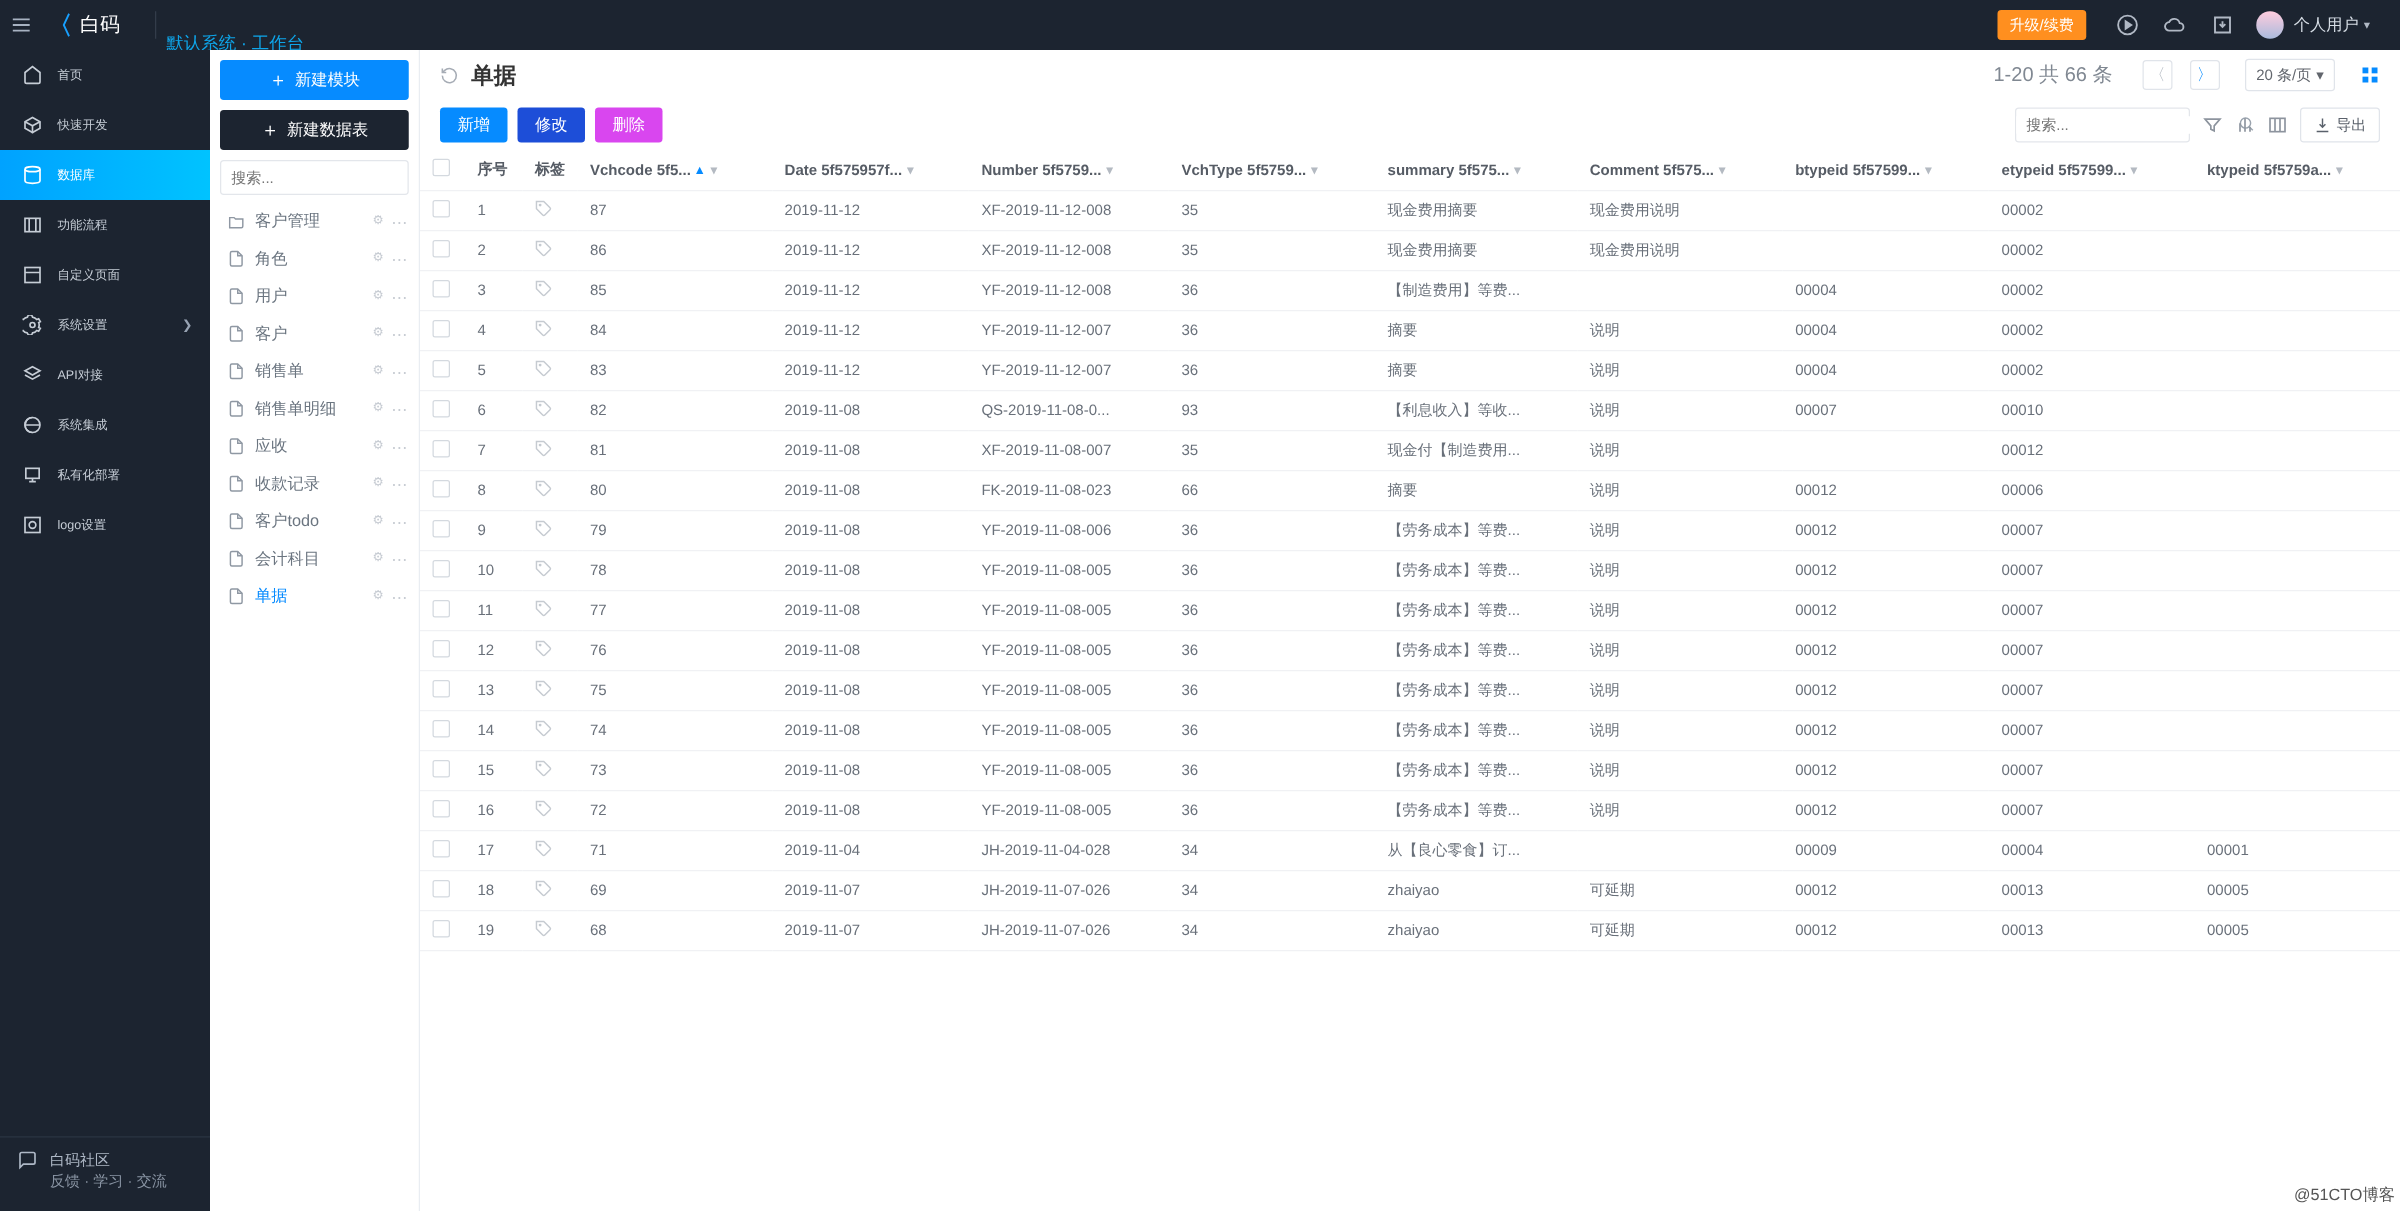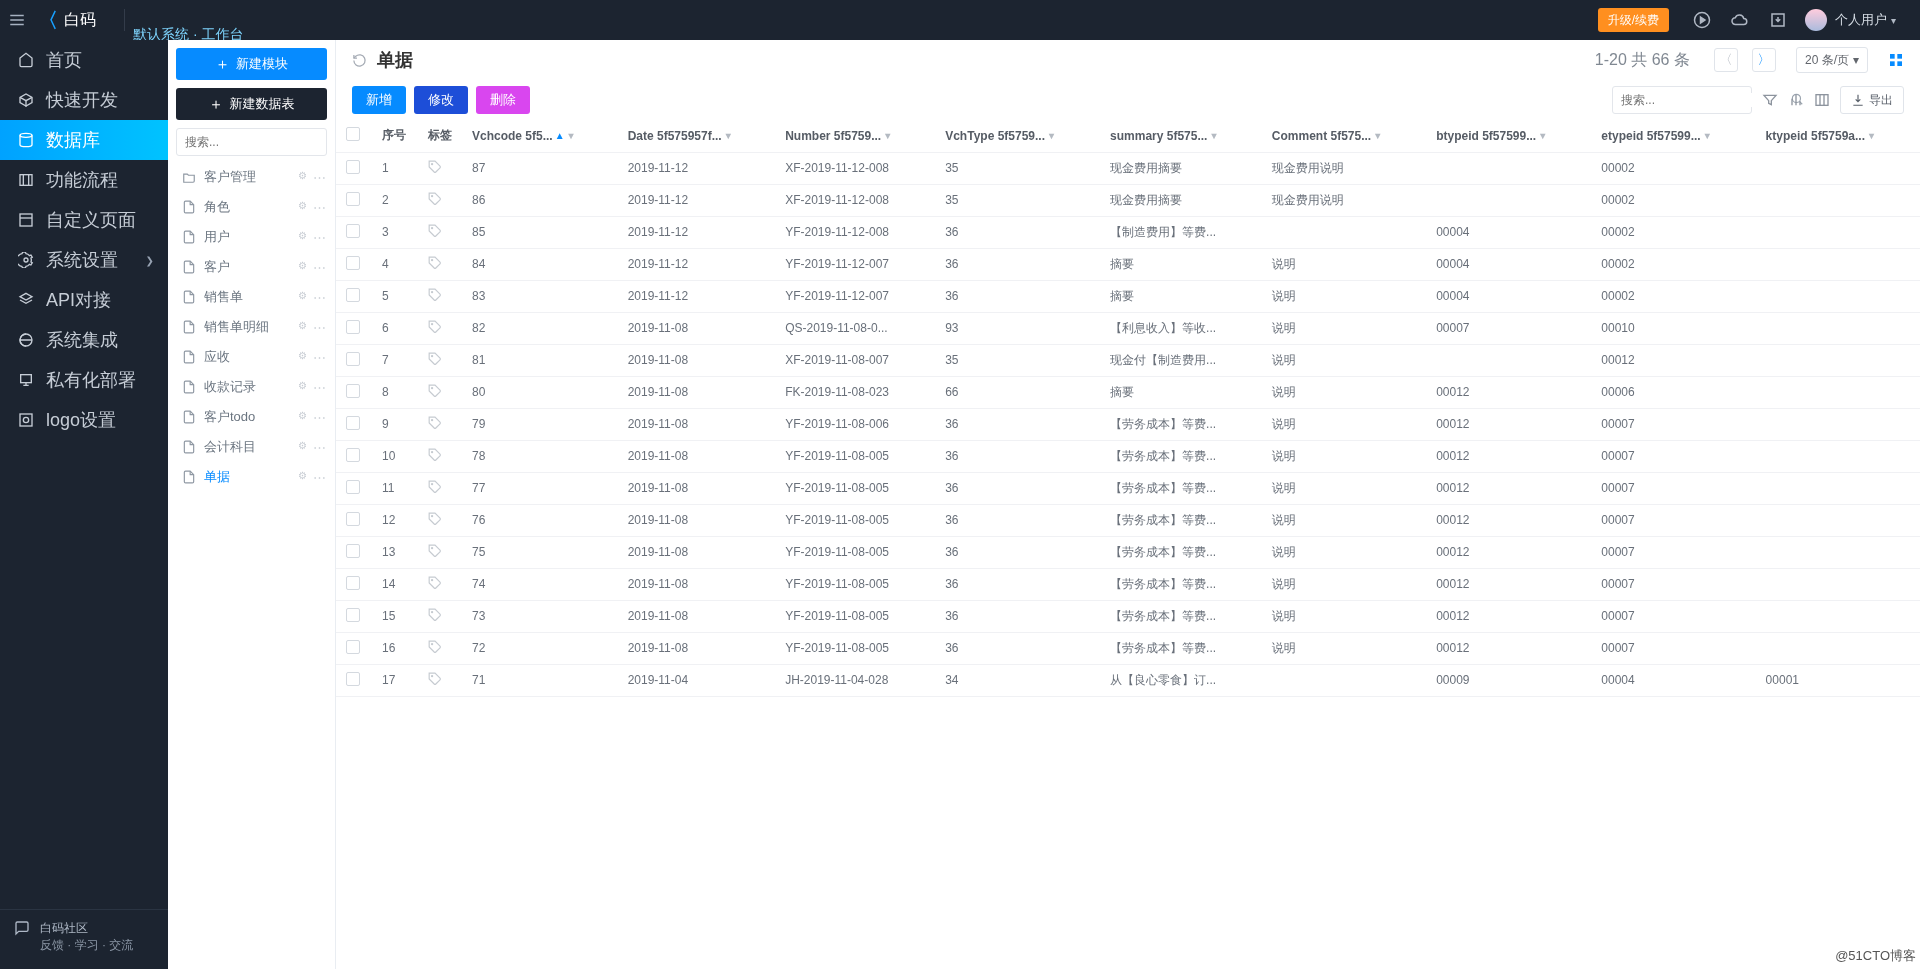--- a/index.html
+++ b/index.html
@@ -5,32 +5,32 @@
 * { margin:0; padding:0; box-sizing:border-box; }
 body { font-family:-apple-system,"PingFang SC","Microsoft YaHei",sans-serif; font-size:13px; color:#333; background:#f5f5f5; overflow:hidden; }
 .app { width:1920px; height:969px; display:flex; flex-direction:column; }
 
 .header { height:40px; min-height:40px; background:#1c2430; display:flex; align-items:center; color:#d6dde5; padding:0 14px 0 8px; }
 .menu-btn { color:#a7b2c1; margin-right:12px; display:flex; }
 .menu-btn svg { width:18px; height:18px; }
 .logo { display:flex; align-items:center; gap:6px; margin-right:20px; font-size:16px; font-weight:500; color:#fff; }
 .logo-mark{ color:#18a0ff; font-weight:700; font-size:20px;}
 .hdiv { width:1px; height:22px; background:#333c4a; margin:0 8px; }
-.crumb { color:#7dd3fc; font-size:14px;margin-top:30px; }
+.crumb { color:#0ea5e9; font-size:14px;margin-top:30px; }
 .header .spacer { flex:1; }
 .upgrade-btn { background:#ff8f1f; color:#fff; border-radius:3px; height:24px; padding:0 10px; display:flex; align-items:center; gap:4px; font-size:12px; margin-right:14px;}
 .hicon { color:#b0b8c4; margin:0 10px; display:flex; }
 .hicon svg{ width:18px;height:18px;}
 .avatar { width:22px; height:22px; border-radius:50%; background:linear-gradient(#fcd,#abd); margin-left:8px; margin-right:8px;}
 .user-tag { color:#d6dde5; font-size:13px;text-align:center; }
 
 .body { flex:1; display:flex; overflow:hidden; }
 
 .sidebar { width:168px; background:#1c2430; color:#c6cdd6; display:flex; flex-direction:column; }
-.nav-item{ height:40px; display:flex; align-items:center; padding:0 18px; gap:12px; cursor:pointer; font-size:18px; position:relative; }
+.nav-item{ height:40px; display:flex; align-items:center; padding:0 18px; gap:12px; cursor:pointer; font-size:10px; position:relative; }
 .nav-item.active{ background:linear-gradient(90deg,#00a2ff,#00c3ff); color:#fff; }
 .nav-item.sub-arrow::after{ content:"\276F"; position:absolute; right:14px; font-size:10px; color:#97a2b2;}
 .nav-icn{ width:16px;height:16px;display:flex;align-items:center;justify-content:center;}
 .nav-icn svg{width:16px;height:16px;}
 .sidebar-bottom{ margin-top:auto; height:60px; padding:10px 14px; display:flex; gap:10px; color:#aeb8c6; font-size:12px; border-top:1px solid #2a3442; align-items:flex-start;}
 .sidebar-bottom .sb-line2{ font-size:12px; color:#8994a3;}
 
 .panel2{ width:168px; background:#fff; border-right:1px solid #e9edf2; display:flex; flex-direction:column; }
 .p2-btn{ height:32px; margin:8px 8px 0 8px; border-radius:3px; display:flex; align-items:center; justify-content:center; gap:6px; font-size:13px; color:#fff; cursor:pointer;}
 .p2-btn.blue{ background:#068bff;}
@@ -804,19 +804,57 @@
                 <td>71</td>
                 <td>2019-11-04</td>
                 <td>JH-2019-11-04-028</td>
                 <td>34</td>
                 <td>从【良心零食】订...</td>
                 <td></td>
                 <td>00009</td>
                 <td>00004</td>
                 <td>00001</td>
               </tr>
+              <tr>
+                <td class="col-chk"><span class="chkbox"></span></td>
+                <td class="col-idx">18</td>
+                <td class="col-tag"><span class="tag-icn">
+                    <svg viewBox="0 0 24 24" fill="none" stroke="currentColor" stroke-width="2">
+                      <path d="M20.6 13.4l-7.2 7.2a2 2 0 01-2.8 0L2 12V2h10l8.6 8.6a2 2 0 010 2.8z"></path>
+                      <circle cx="7" cy="7" r="1"></circle>
+                    </svg>
+                  </span></td>
+                <td>69</td>
+                <td>2019-11-07</td>
+                <td>JH-2019-11-07-026</td>
+                <td>34</td>
+                <td>zhaiyao</td>
+                <td>可延期</td>
+                <td>00012</td>
+                <td>00013</td>
+                <td>00005</td>
+              </tr>
+              <tr>
+                <td class="col-chk"><span class="chkbox"></span></td>
+                <td class="col-idx">19</td>
+                <td class="col-tag"><span class="tag-icn">
+                    <svg viewBox="0 0 24 24" fill="none" stroke="currentColor" stroke-width="2">
+                      <path d="M20.6 13.4l-7.2 7.2a2 2 0 01-2.8 0L2 12V2h10l8.6 8.6a2 2 0 010 2.8z"></path>
+                      <circle cx="7" cy="7" r="1"></circle>
+                    </svg>
+                  </span></td>
+                <td>68</td>
+                <td>2019-11-07</td>
+                <td>JH-2019-11-07-026</td>
+                <td>34</td>
+                <td>zhaiyao</td>
+                <td>可延期</td>
+                <td>00012</td>
+                <td>00013</td>
+                <td>00005</td>
+              </tr>
             </tbody>
         </table>
       </div>
     </div>
   </div>
 </div>
 <div class="watermark">@51CTO博客</div>
 
 </body></html>

